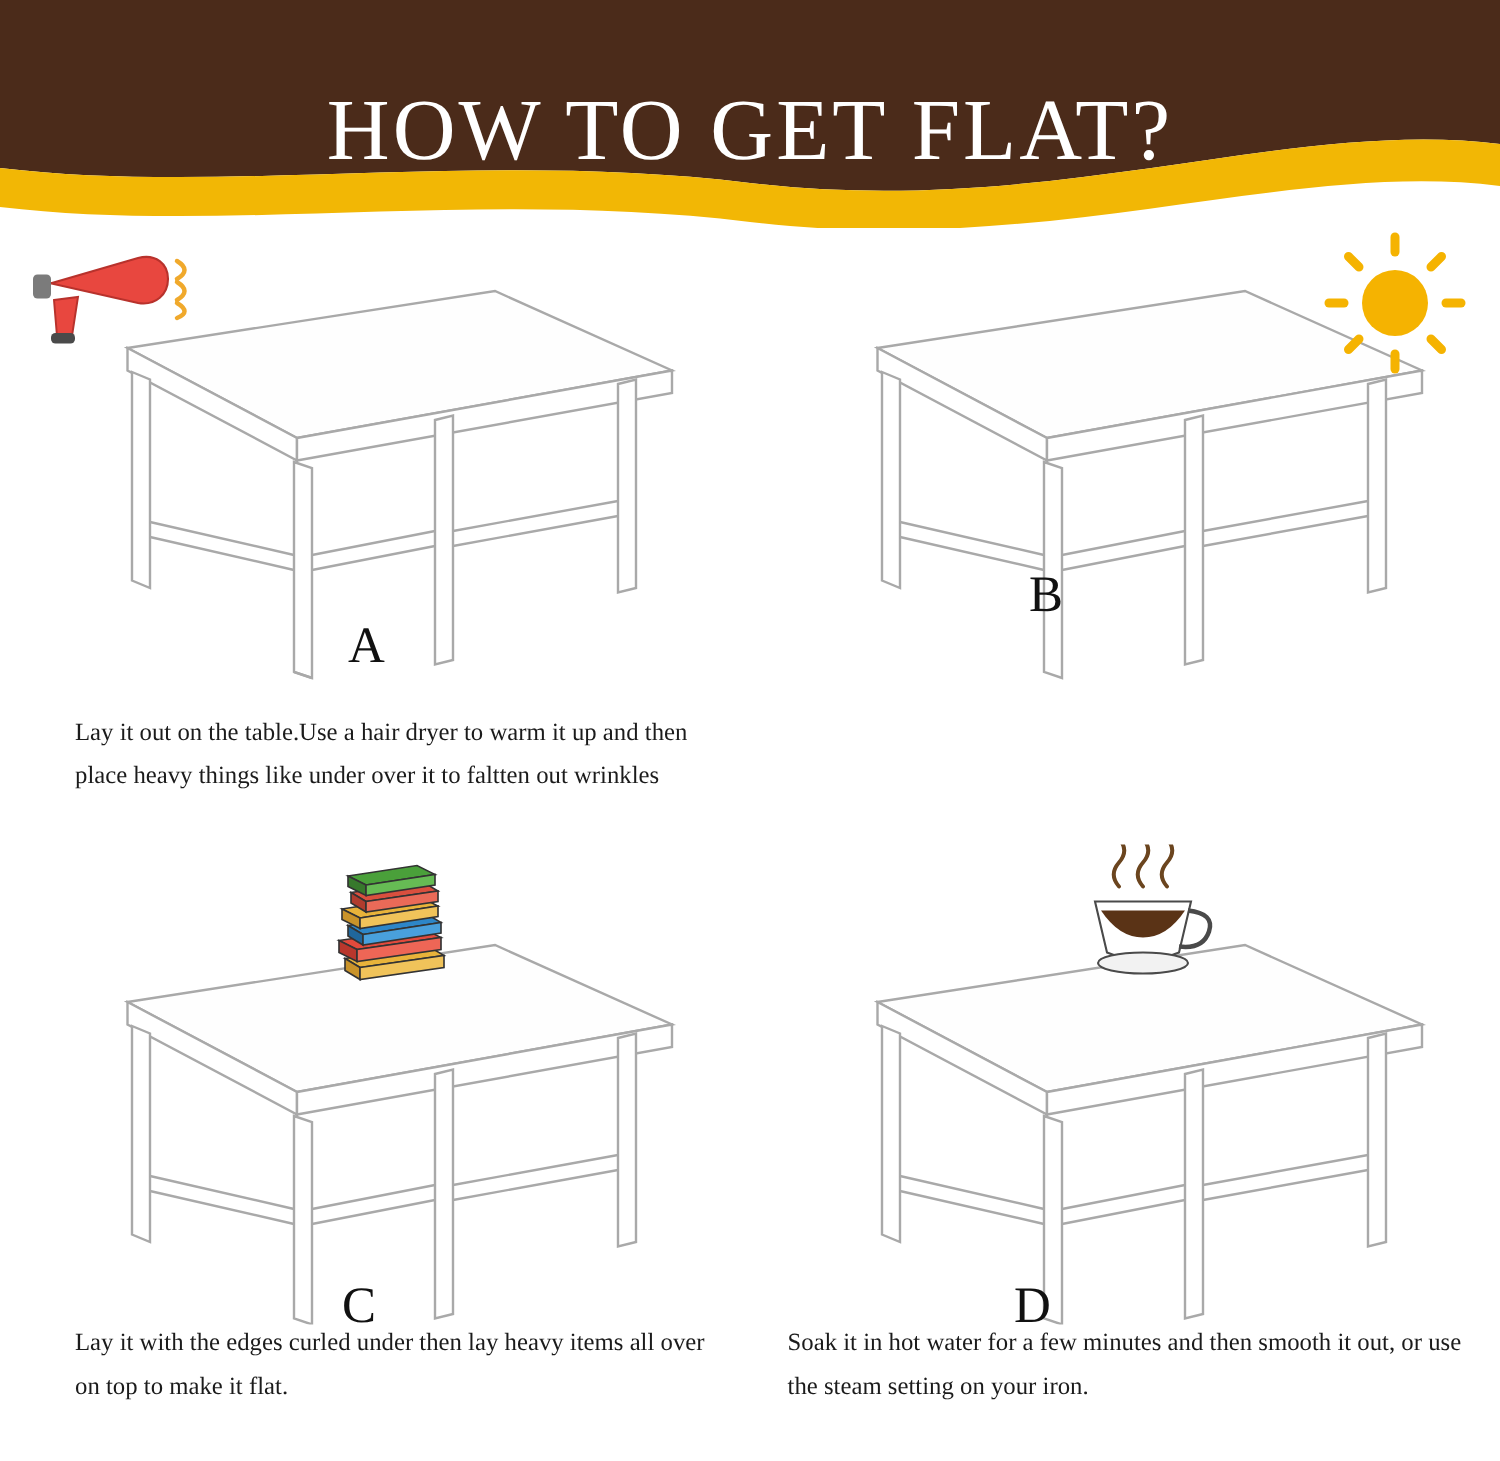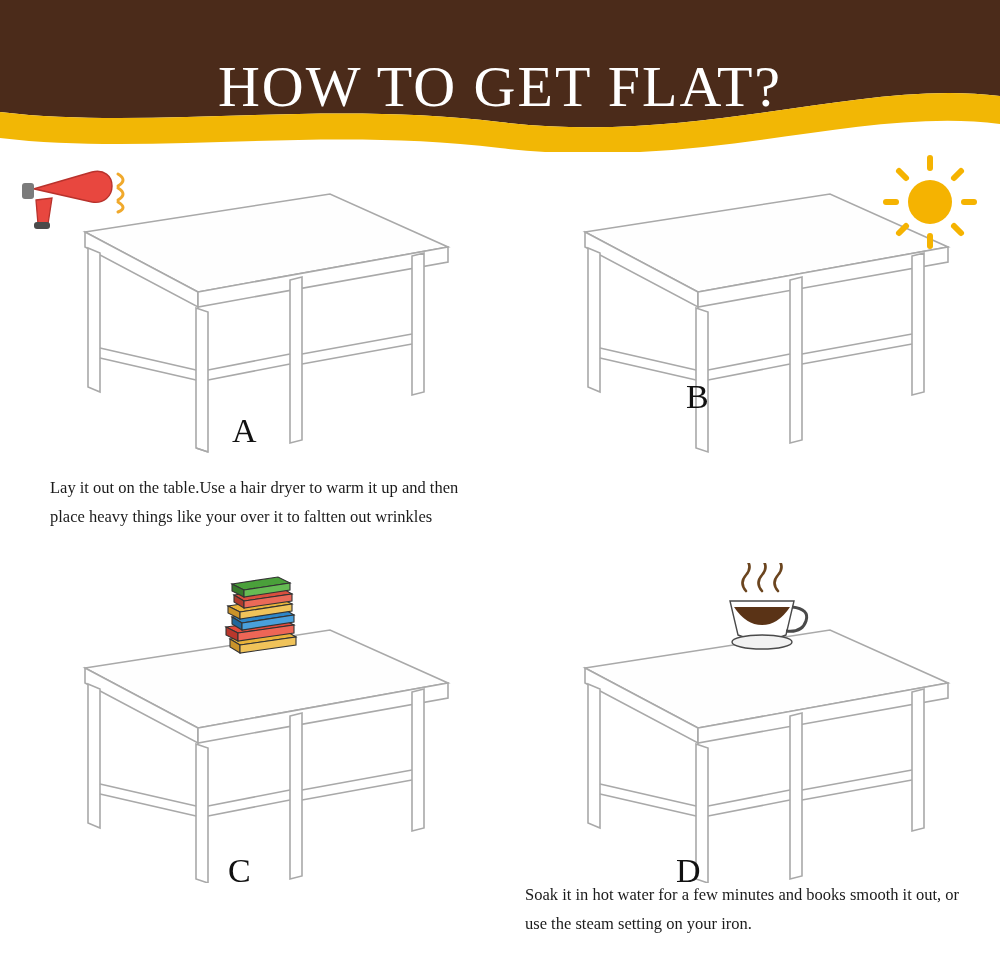--- a/index.html
+++ b/index.html
@@ -145,21 +145,21 @@
             <rect x="22" y="31" width="12" height="16" rx="3" fill="#7b7b7b"></rect>
             <path d="M36,48 L52,46 L48,72 L38,72 Z" fill="#e8473f" stroke="#b8322c" stroke-width="1.3"></path>
             <rect x="34" y="70" width="16" height="7" rx="3" fill="#4a4a4a"></rect>
             <path d="M118,22 q10,6 0,12" fill="none" stroke="#f0a92c" stroke-width="3" stroke-linecap="round"></path>
             <path d="M118,36 q10,6 0,12" fill="none" stroke="#f0a92c" stroke-width="3" stroke-linecap="round"></path>
             <path d="M118,50 q10,6 0,10" fill="none" stroke="#f0a92c" stroke-width="3" stroke-linecap="round"></path>
           </g>
         </svg>
       </div>
       <div class="panel-letter">A</div>
-      <div class="caption">Lay it out on the table.Use a hair dryer to warm it up and then place heavy things like your over it to faltten out wrinkles</div>
+      <div class="caption">Lay it out on the table.Use a hair dryer to warm it up and then place heavy things like under over it to faltten out wrinkles</div>
     </div>
 
     <div class="panel p-b">
       <div class="art">
         <svg width="500" height="320" viewBox="0 0 500 320">
           <g>
             <polygon class="tbl-top" points="85,80 330,42 448,95 198,140"></polygon>
             <polygon class="tbl-leg" points="85,80 198,140 198,155 85,95"></polygon>
             <polygon class="tbl-leg" points="198,140 448,95 448,110 198,155"></polygon>
             <polygon class="tbl-leg" points="88,96 100,101 100,240 88,235"></polygon>
@@ -234,20 +234,21 @@
               <path d="M22,28 L70,21 L70,28 L22,35 Z" fill="#ea6a58"></path>
 
               <path d="M10,11 L56,4 L68,10 L22,17 Z" fill="#4aa03a"></path>
               <path d="M10,11 L22,17 L22,24 L10,18 Z" fill="#37792c"></path>
               <path d="M22,17 L68,10 L68,17 L22,24 Z" fill="#66bb54"></path>
             </g>
           </g>
         </svg>
       </div>
       <div class="panel-letter">C</div>
+      <div class="caption">Lay it with the edges curled under then lay heavy items all over on top to make it flat.</div>
     </div>
 
     <div class="panel p-d">
       <div class="art">
         <svg width="500" height="320" viewBox="0 0 500 320">
           <g>
             <polygon class="tbl-top" points="85,105 330,67 448,120 198,165"></polygon>
             <polygon class="tbl-leg" points="85,105 198,165 198,180 85,120"></polygon>
             <polygon class="tbl-leg" points="198,165 448,120 448,135 198,180"></polygon>
             <polygon class="tbl-leg" points="88,121 100,126 100,265 88,260"></polygon>
@@ -269,17 +270,17 @@
               <path d="M56,6 q-7,-8 0,-16 q7,-8 0,-16"></path>
             </g>
             <path d="M8,16 L72,16 L64,50 Q40,60 16,50 Z" fill="#ffffff" stroke="#4a4a4a" stroke-width="1.4"></path>
             <path d="M12,22 L68,22 Q56,40 40,40 Q24,40 12,22 Z" fill="#5a3316"></path>
             <path d="M70,22 q18,2 14,14 q-4,12 -20,10" fill="none" stroke="#4a4a4a" stroke-width="3"></path>
             <ellipse cx="40" cy="57" rx="30" ry="7" fill="#f2f2f2" stroke="#4a4a4a" stroke-width="1.4"></ellipse>
           </g>
         </svg>
       </div>
       <div class="panel-letter">D</div>
-      <div class="caption">Soak it in hot water for a few minutes and books smooth it out, or use the steam setting on your iron.</div>
+      <div class="caption">Soak it in hot water for a few minutes and then smooth it out, or use the steam setting on your iron.</div>
     </div>
 
   </div>
 </div>
 
 </body></html>

